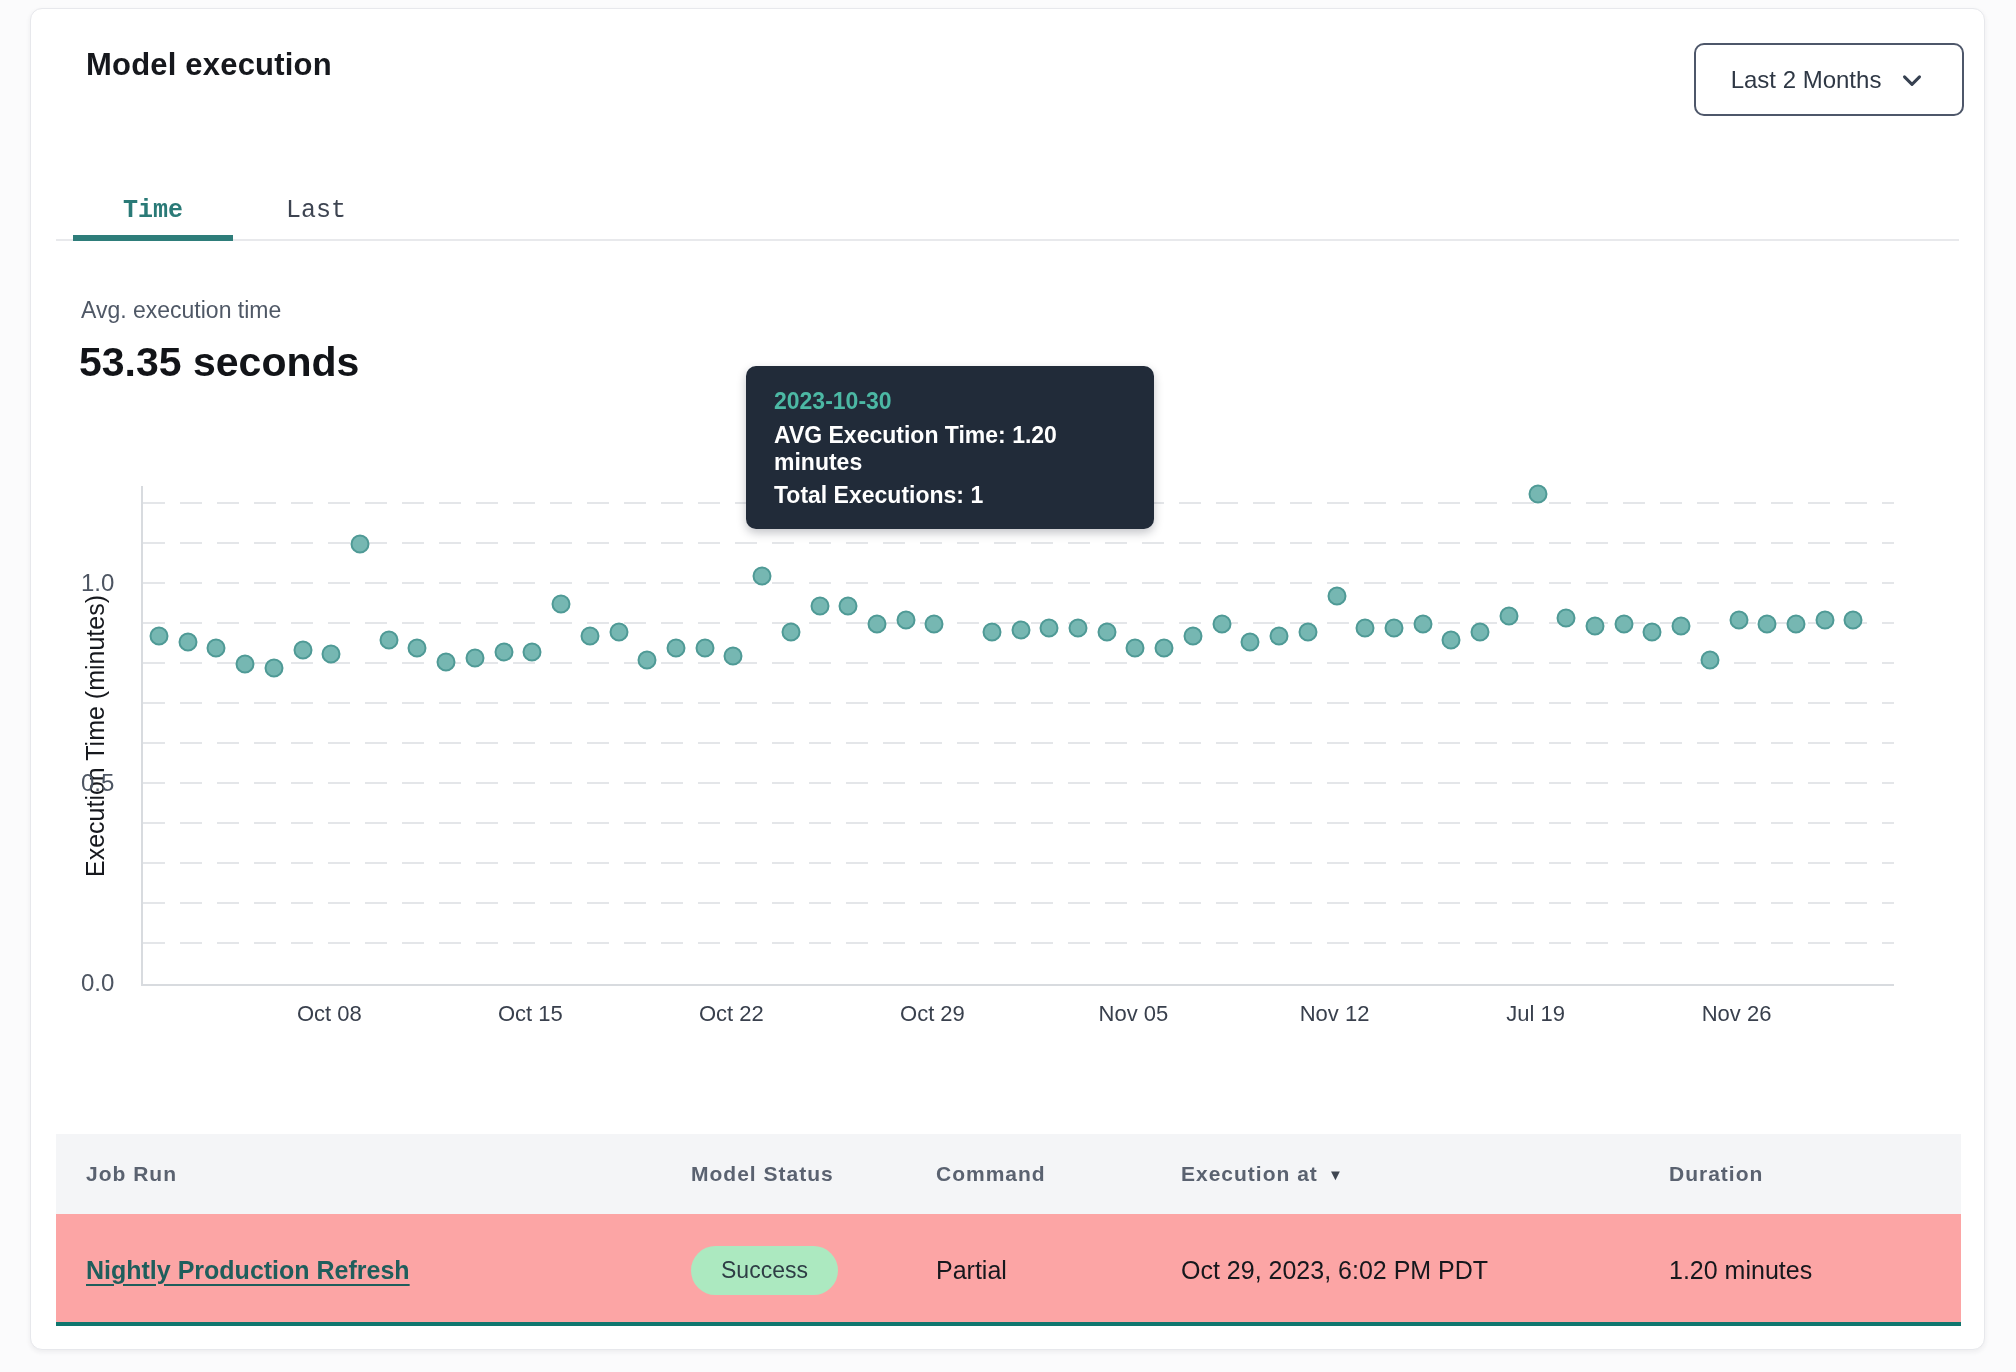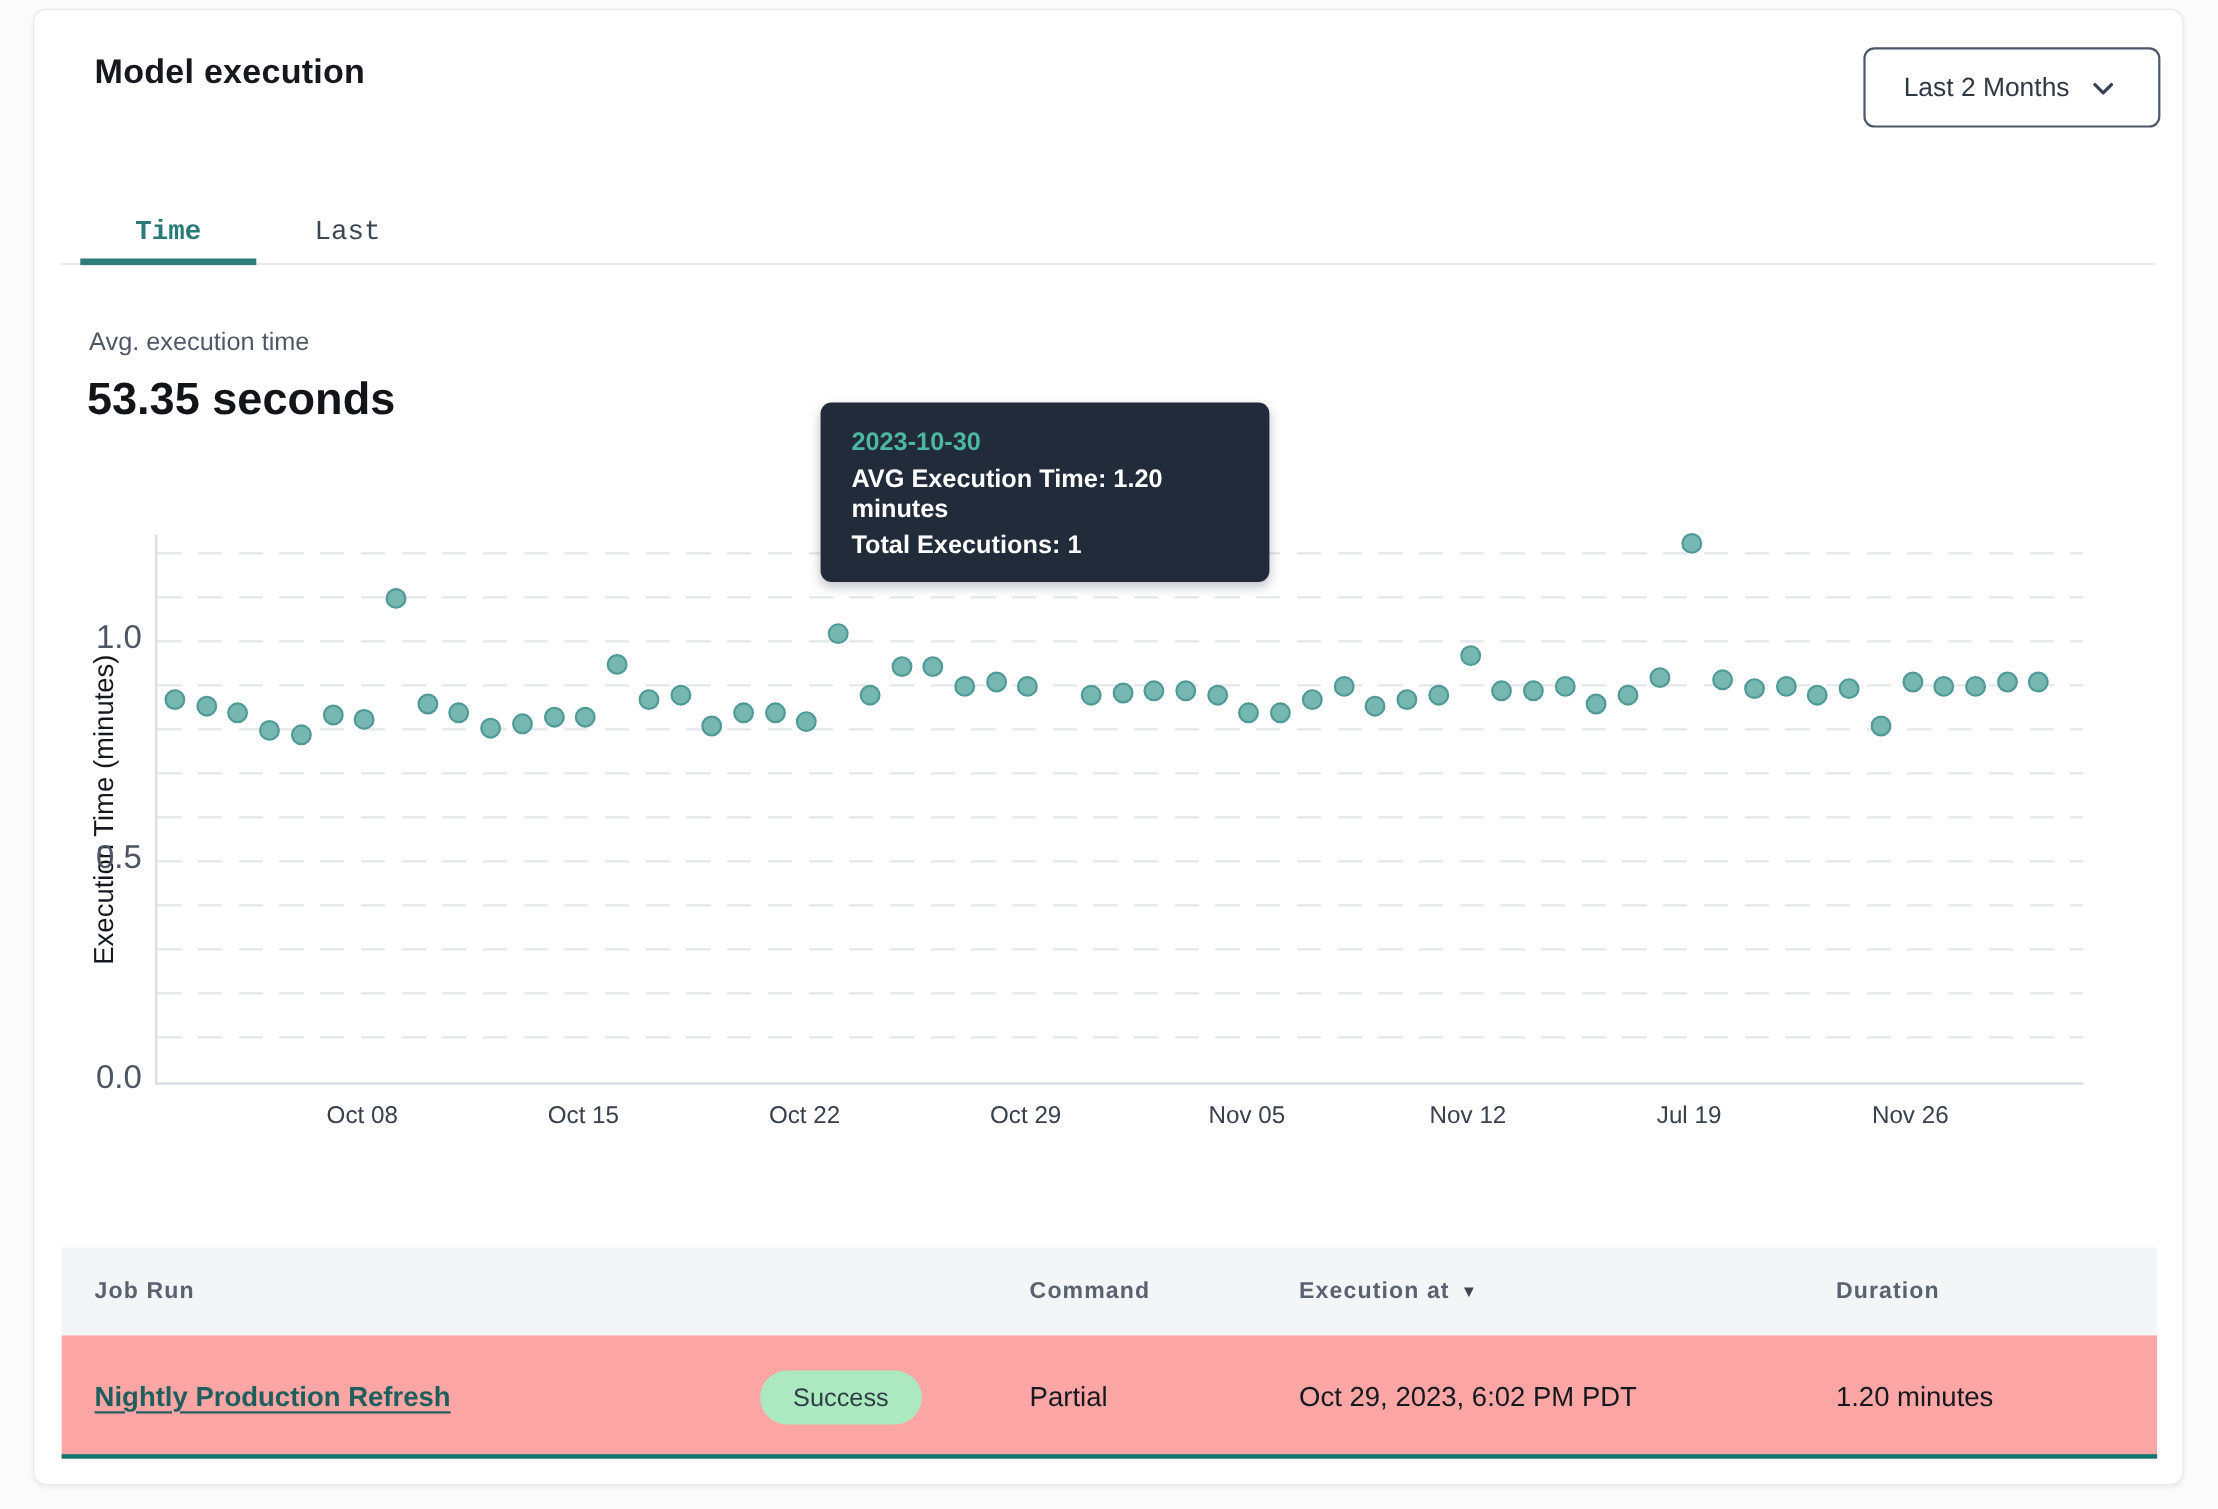--- a/index.html
+++ b/index.html
@@ -34,21 +34,21 @@
   .tooltip .tt-line { font-size:23px; font-weight:600; color:#ffffff; margin-top:6px; }
 
   
   .chart { position:absolute; left:0; top:0; }
   .y-title { position:absolute; left:64px; top:727px; transform:translate(-50%,-50%) rotate(-90deg); white-space:nowrap;
              font-size:25px; color:#16181d; }
   .plot { position:absolute; left:110px; top:477px; width:1753px; height:500px;
           border-left:2px solid #d8dbdf; border-bottom:2px solid #d8dbdf; overflow:visible; }
   .gridline { position:absolute; left:0; width:100%; height:2px;
               background:repeating-linear-gradient(to right,#e4e6e9 0 22px, transparent 22px 37px); }
-  .ytick { position:absolute; left:-62px; width:48px; text-align:right; font-size:30px; color:#4d5562; }
+  .ytick { position:absolute; left:-62px; width:48px; font-size:24px; color:#4d5562; }
   .dot { position:absolute; width:19px; height:19px; border-radius:50%; background:#76b7b2; border:2px solid #4f9a96;
          transform:translate(-50%,50%); cursor:pointer; }
   .dot.hl { background:#3d6b76; border-color:#35606a; }
   .xlabel { position:absolute; top:992px; width:120px; margin-left:-60px; text-align:center; font-size:22px; color:#39404d; }
 
   
   .table { position:absolute; left:25px; top:1125px; width:1905px; }
   .thead { position:relative; height:80px; background:#f4f5f7;text-align:right; }
   .trow  { position:relative; height:112px; border-bottom:4px solid #0f766e; background:#fca5a5; }
   .cell  { position:absolute; top:0; display:flex; align-items:center; }
@@ -174,20 +174,21 @@
         <div class="xlabel" style="left: 1102.48px; position: absolute;">Nov 05</div>
         <div class="xlabel" style="left: 1303.52px; position: absolute;">Nov 12</div>
         <div class="xlabel" style="left: 1504.56px; position: absolute;">Jul 19</div>
         <div class="xlabel" style="left: 1705.6px; position: absolute;">Nov 26</div>
       </div>
   </div>
 
   <div class="table">
     <div class="thead">
       <div class="cell c1">Job Run</div>
+      <div class="cell c2">Model Status</div>
       <div class="cell c3">Command</div>
       <div class="cell c4">
         <span>Execution at</span>
         <span class="sort-icon">▼</span>
       </div>
       <div class="cell c5">Duration</div>
     </div>
     <div class="trow">
       <div class="cell c1">
           <a class="job-link">Nightly Production Refresh</a>

